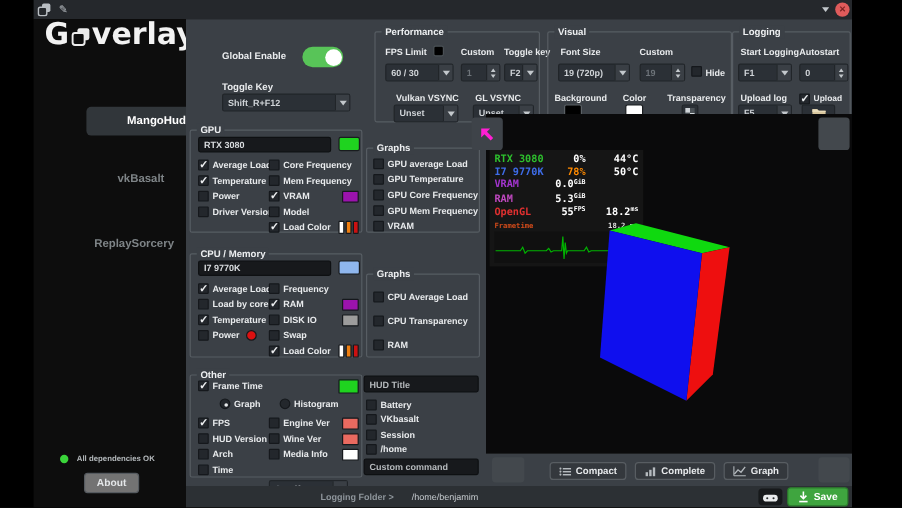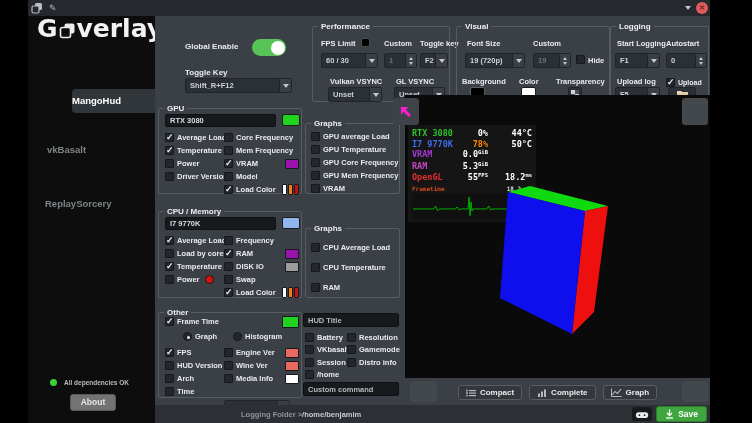--- a/index.html
+++ b/index.html
@@ -11,21 +11,21 @@
   .titlebar{position:absolute;left:28px;top:0;width:682px;height:16px;background:#25282c}
   .tb-icons{position:absolute;left:3px;top:1px;display:flex;gap:6px;align-items:center;height:14px}
   .tb-title{position:absolute;left:0;right:0;top:2px;text-align:center;font-size:8px;font-weight:bold;color:#c9ced3}
   .tb-right{position:absolute;right:2px;top:1px;display:flex;gap:5px;align-items:center;height:14px}
   .tri{width:0;height:0;border-left:3px solid transparent;border-right:3px solid transparent;border-top:4px solid #c3c8cc}
   .close-btn{width:12px;height:12px;border-radius:50%;background:#df5b5b;display:flex;align-items:center;justify-content:center;font-size:7px;font-weight:bold;color:#7c2222}
 
   
   .sidebar{position:absolute;left:28px;top:16px;width:127px;height:407px;background:#0d0d0d}
   .logo{position:absolute;left:9px;top:-2px;font-family:"DejaVu Sans",sans-serif;font-size:25px;font-weight:bold;color:#f2f2f2;display:flex;align-items:center}
-  .tab{position:absolute;right:0;font-size:9.5px;font-weight:bold;color:#7e8487;text-align:left}
+  .tab{position:absolute;right:0;font-size:9.5px;font-weight:bold;color:#7e8487;text-align:right}
   .tab.active{left:44px;top:73px;height:24px;line-height:24px;background:#31363a;border-radius:4px 0 0 4px;color:#fff;width:83px}
   .tab.t2{top:128px;width:90px;right:18px}
   .tab.t3{top:182px;width:100px;right:10px}
   .dep{position:absolute;left:22px;top:363px;display:flex;align-items:center;gap:7px}
   .dep-dot{width:7px;height:7px;border-radius:50%}
   .dep-text{font-size:6.5px;font-weight:bold;color:#b5babd}
   .about-btn{position:absolute;left:42px;top:378px;width:46px;height:17px;background:#737373;border:1px solid #565b60;border-radius:3px;color:#e4e7e9;font-size:8.5px;font-weight:bold;text-align:center;line-height:15px}
 
   
   .main{position:absolute;left:155px;top:16px;width:555px;height:389px;background:#3b4046}
@@ -81,22 +81,22 @@
   .unit:empty{display:none}
   .hud-sub{display:flex;font-family:"DejaVu Sans Mono",monospace;font-weight:bold;font-size:6px;color:#ddd;margin-top:1px}
   .hud-sub .ft-val{margin-left:auto}
   .hud-graph{display:block;margin-top:1px;background:#101010}
 
   .view-row{position:absolute;left:0;right:0;top:290px;display:flex;justify-content:center;gap:7px}
   .view-btn{height:15px;background:#34383d;border:1px solid #585d62;border-radius:3px;display:flex;align-items:center;gap:4px;padding:0 7px;font-size:8px;font-weight:bold;color:#e7e9eb}
 
   
   .statusbar{position:absolute;left:155px;top:405px;width:555px;height:18px;background:#2c3034;display:flex;align-items:center}
-  .sb-label{margin-left:86px;font-size:7.5px;font-weight:bold;color:#8e959b}
-  .sb-path{font-size:7.5px;font-weight:bold;color:#c6cbcf}
+  .sb-label{margin-left:112px;font-size:7.5px;font-weight:bold;color:#8e959b}
+  .sb-path{margin-left:15px;font-size:7.5px;font-weight:normal;color:#c6cbcf}
   .sb-right{margin-left:auto;display:flex;align-items:center;gap:4px;margin-right:3px}
   .pad-btn{width:20px;height:14px;background:#17191b;border-radius:3px;display:flex;align-items:center;justify-content:center}
   .save-btn{height:16px;border:1px solid #2c7e2c;border-radius:3px;display:flex;align-items:center;gap:4px;padding:0 8px;font-size:8.5px;font-weight:bold;color:#fff}
 </style>
 </head>
 <body>
 
 <div id="stage">
 
   <div class="titlebar">
@@ -434,21 +434,21 @@
       <span class="gtitle">Graphs</span>
       <div class="col spread" style="left:5px;top:8px;width:85px">
   <div class="cbrow">
     <span class="cb"></span>
     <span class="cblabel">CPU Average Load</span>
 
   </div>
 
   <div class="cbrow">
     <span class="cb"></span>
-    <span class="cblabel">CPU Temperature</span>
+    <span class="cblabel">CPU Transparency</span>
 
   </div>
 
   <div class="cbrow">
     <span class="cb"></span>
     <span class="cblabel">RAM</span>
 
   </div>
 </div>
     </div>
@@ -542,39 +542,20 @@
 
   <div class="cbrow">
     <span class="cb"></span>
     <span class="cblabel">Session</span>
 
   </div>
 
   <div class="cbrow">
     <span class="cb"></span>
     <span class="cblabel">/home</span>
-
-  </div>
-</div>
-    <div class="col tight" style="left:192px;top:315px;width:55px">
-  <div class="cbrow">
-    <span class="cb"></span>
-    <span class="cblabel">Resolution</span>
-
-  </div>
-
-  <div class="cbrow">
-    <span class="cb"></span>
-    <span class="cblabel">Gamemode</span>
-
-  </div>
-
-  <div class="cbrow">
-    <span class="cb"></span>
-    <span class="cblabel">Distro info</span>
 
   </div>
 </div>
     <div class="input ph" style="left:148px;top:366px;width:96px;height:14px">Custom command</div>
 
     <div class="preview">
       <span class="pos-btn sel" style="left:-12px;top:3px;width:26px;height:27px">
         <svg width="16" height="16" viewBox="0 0 16 16">
             <polygon points="3,3 10.5,3 7.8,5.7 13,10.9 10.9,13 5.7,7.8 3,10.5" style="fill: rgb(255, 31, 211);"></polygon>
           </svg>

